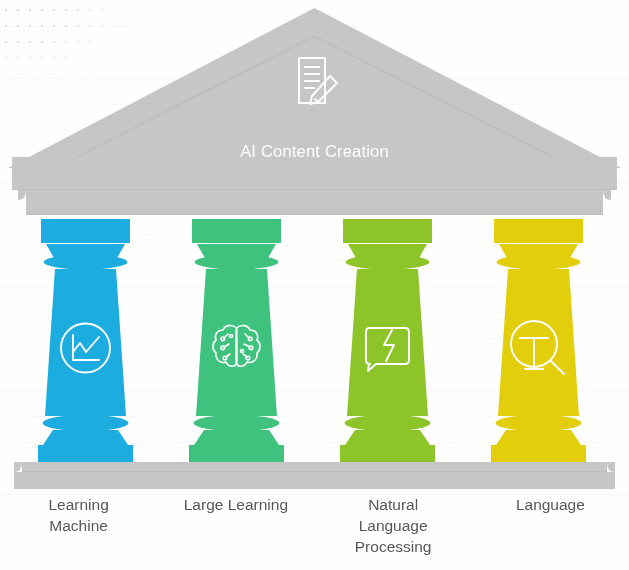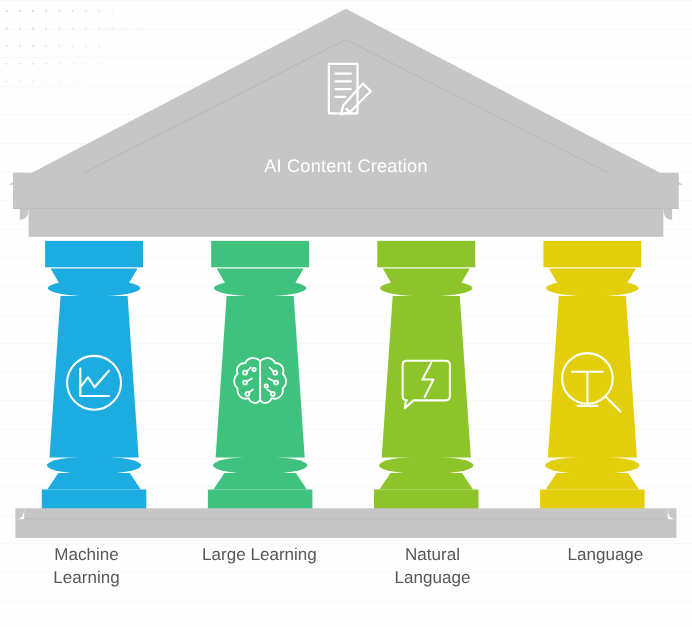--- a/index.html
+++ b/index.html
@@ -228,28 +228,29 @@
       <line x1="305" y1="88" x2="314" y2="88"></line>
       <path d="M330,76 L337,83 L318,102 L310,104 L312,96 Z"></path>
       <line x1="315" y1="99" x2="319" y2="103"></line>
     </g>
   </svg>
 
   <div class="pediment-title">AI Content Creation</div>
 
   <div class="labels">
     <div class="label-cell">
+      <span>Learning</span>
       <span>Machine</span>
-      <span>Learning</span>
     </div>
     <div class="label-cell">
       <span>Large Learning</span>
     </div>
     <div class="label-cell">
       <span>Natural</span>
       <span>Language</span>
+      <span>Processing</span>
     </div>
     <div class="label-cell">
       <span>Language</span>
     </div>
   </div>
 
 </div>
 
 </body></html>

